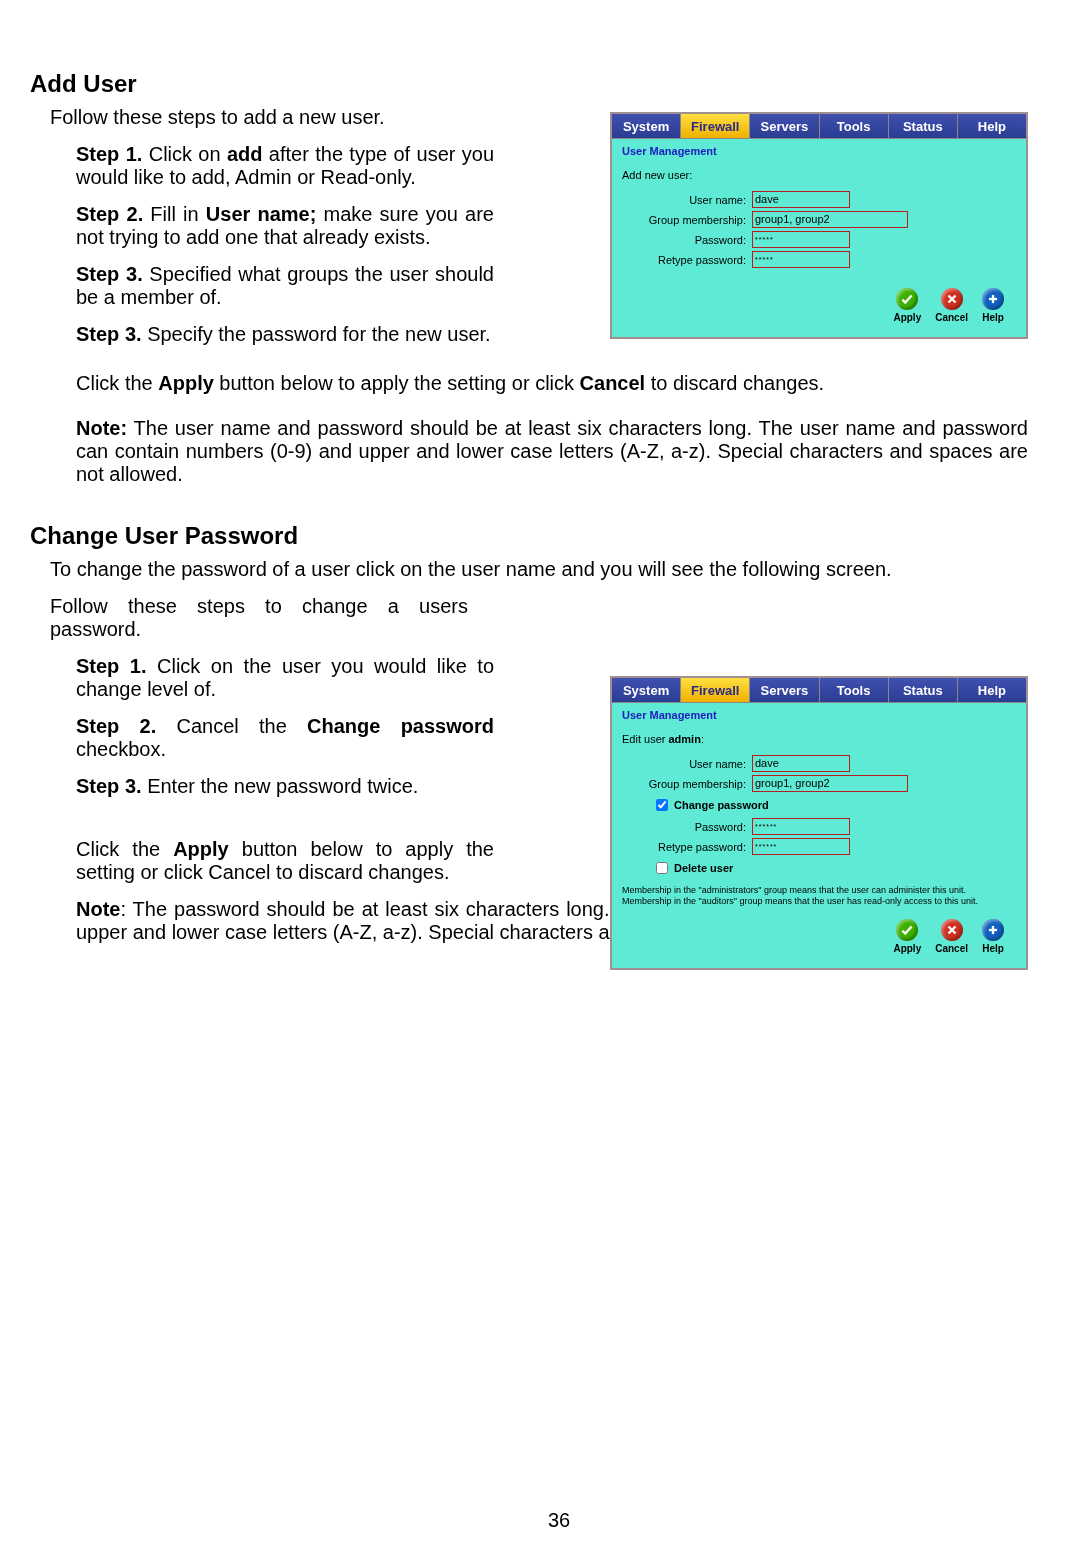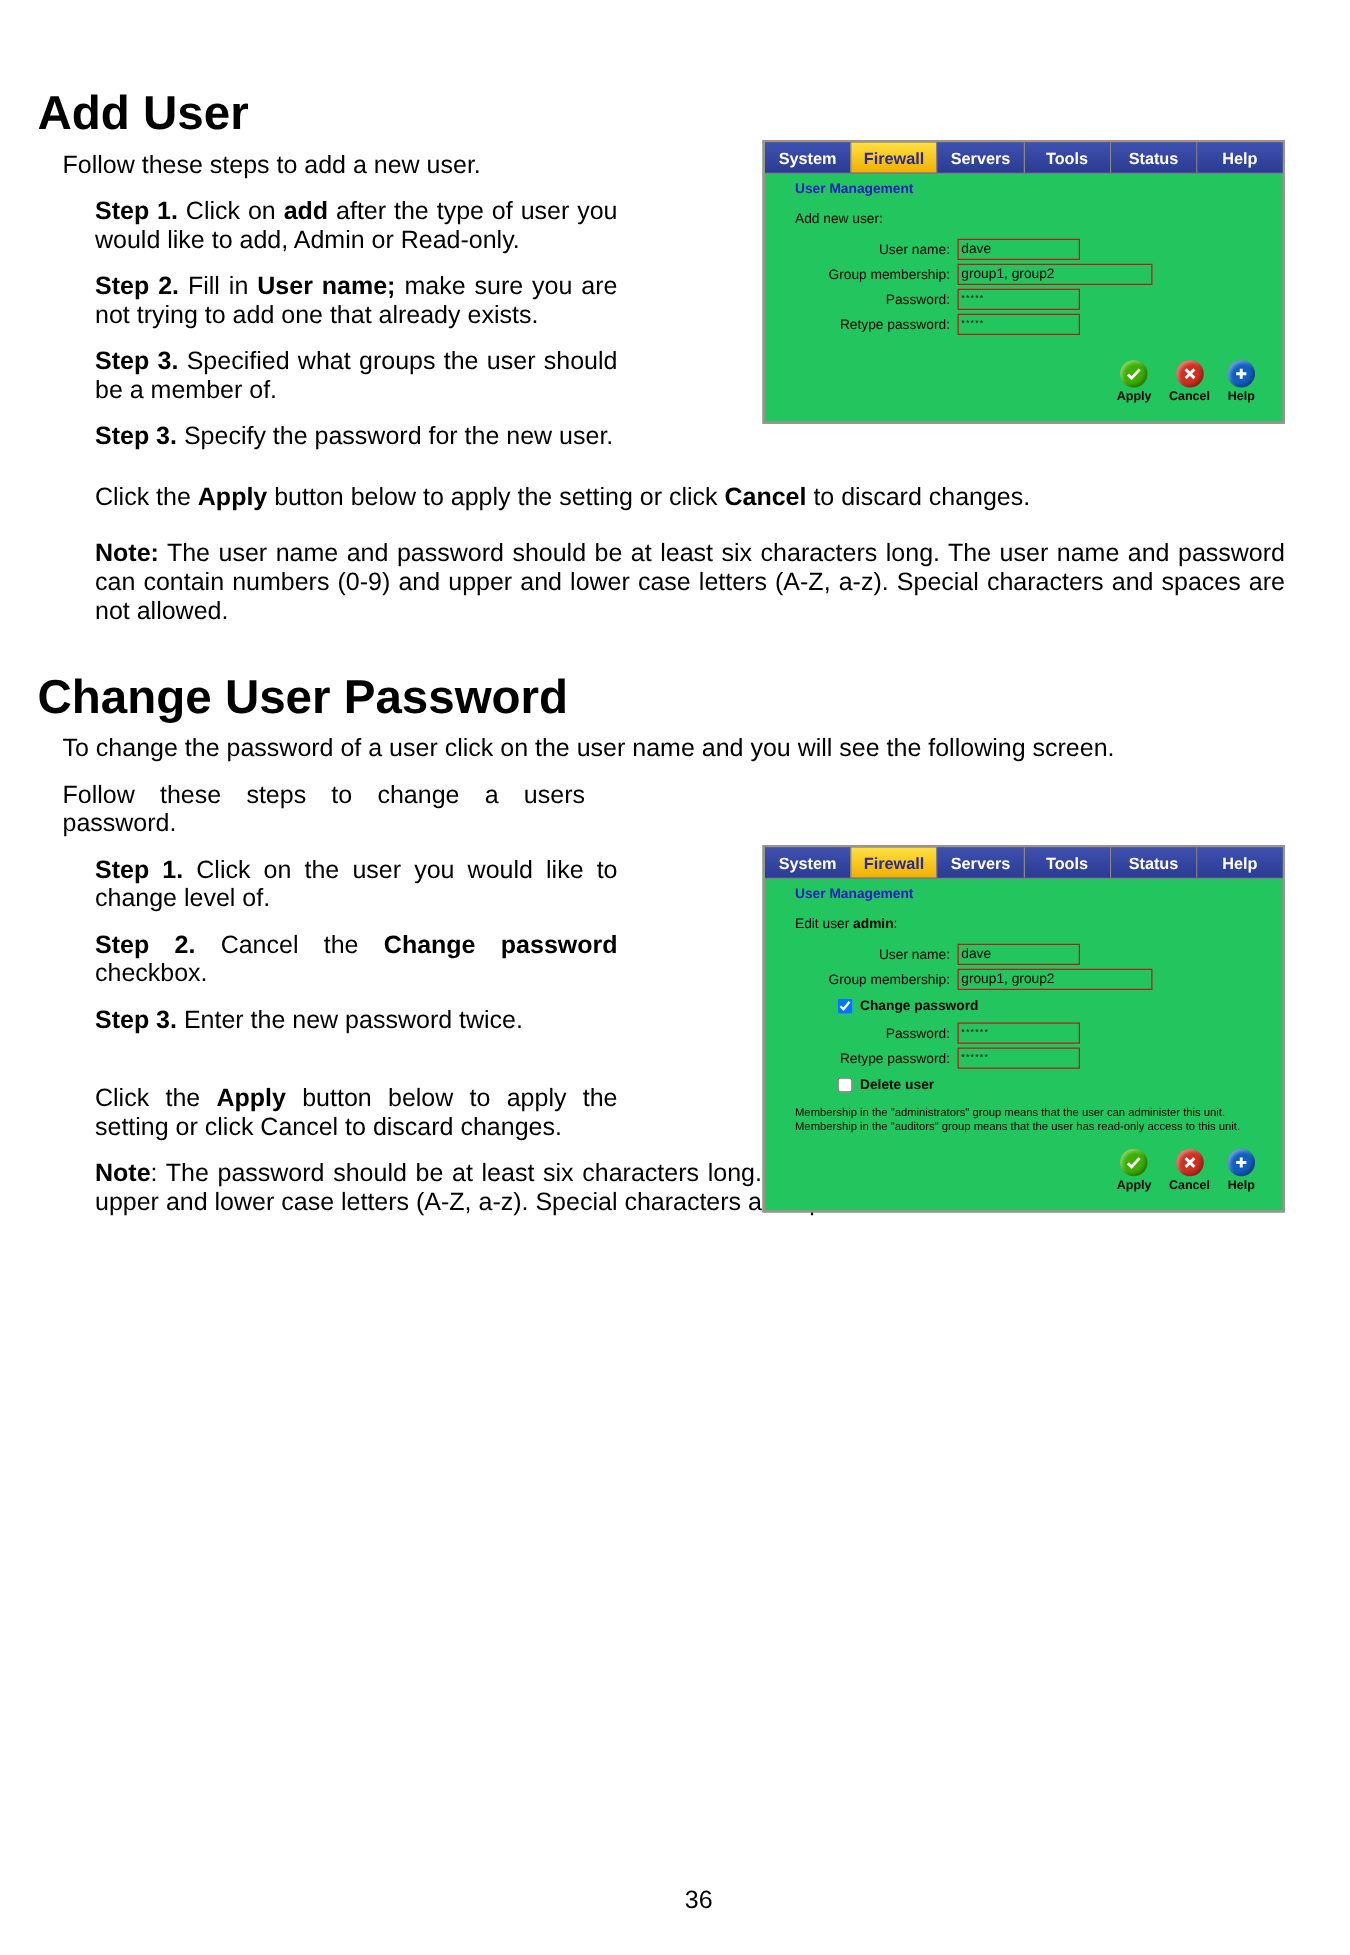--- a/index.html
+++ b/index.html
@@ -10,35 +10,35 @@
     font-size:20px;
     color:#000;
     background:#fff;
     box-sizing:border-box;
     padding:70px 52px 0 30px;
     position:relative;
   }
   h2{
     font-family:Arial, Helvetica, sans-serif;
     font-weight:900;
-    font-size:38px;
+    font-size:24px;
     margin:0 0 8px 0;
   }
   p{margin:0}
   .intro{margin:0 0 14px 20px}
   .step-block{margin:0 16px 14px 46px;text-align:justify}
   .step-block-wide{margin:0 0 22px 46px;text-align:justify}
   .left-narrow{width:418px}
   .b{font-weight:bold}
   .mt26{margin-top:26px}
 
   
   .panel{
     border:2px solid #a09090;
-    background:#22c55e;
+    background:#5eead4;
     font-family:Arial, Helvetica, sans-serif;
   }
   .panel-abs-1{position:absolute;top:112px;right:52px;width:414px}
   .panel-abs-2{position:absolute;top:676px;right:52px;width:414px}
 
   .tabbar{
     display:flex;
     background:#404090;
     border-bottom:1px solid #888;
   }
@@ -51,21 +51,21 @@
     padding:5px 0 4px 0;
     border-right:1px solid #888;
     background:linear-gradient(#4050b0 0%,#2a3c92 100%);
   }
   .tabbar .tab:last-child{border-right:none}
   .tabbar .tab.active{
     background:linear-gradient(#ffe040 0%,#f0b000 100%);
     color:#2a2a88;
   }
 
-  .panel-body{padding:6px 10px 8px 24px}
+  .panel-body{padding:6px 10px 8px 10px}
   .section-title{color:#2020c0;font-weight:bold;font-size:11px;margin:0 0 12px 0}
   .subtitle{font-size:11px;margin:0 0 10px 0}
   .form-row{display:flex;align-items:center;margin:3px 0;font-size:11px}
   .form-label{width:124px;text-align:right;padding-right:6px}
   .form-input{
     border:1px solid #b91c1c;
     height:15px;
     font-size:11px;
     padding:0 2px;
     line-height:15px;

